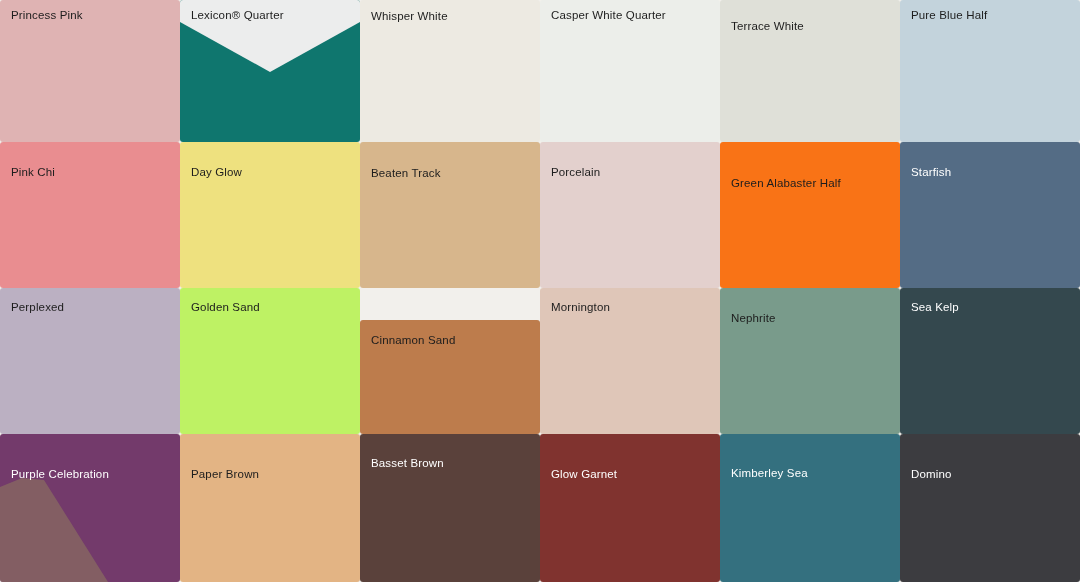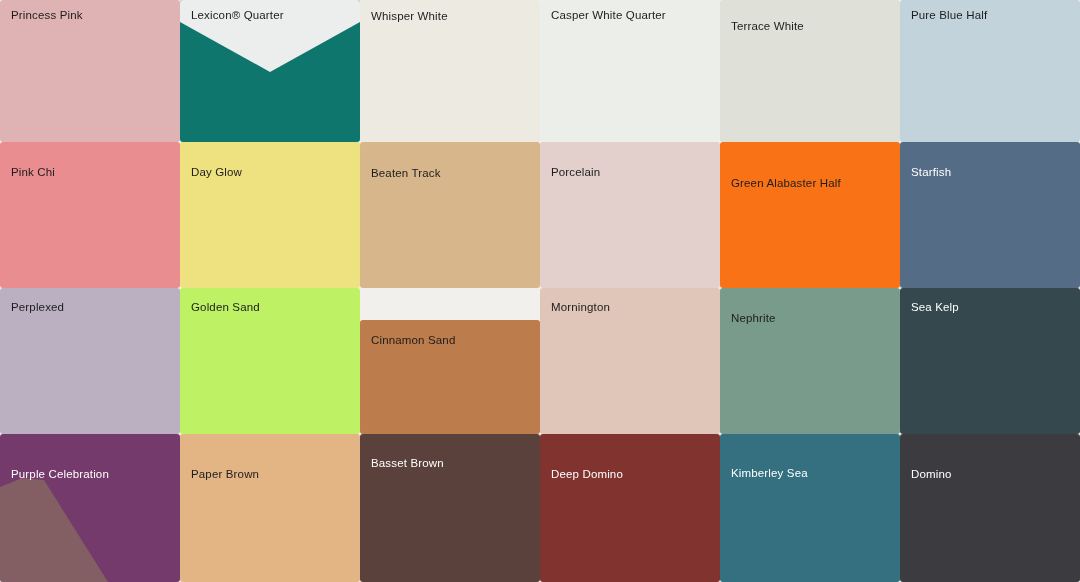--- a/index.html
+++ b/index.html
@@ -133,21 +133,21 @@
       </svg>
       <span class="swatch-label">Purple Celebration</span>
     </div>
     <div class="swatch row-4 col-2" style="background: rgb(227, 180, 132);">
       <span class="swatch-label">Paper Brown</span>
     </div>
     <div class="swatch row-4 col-3 dark" style="background: rgb(90, 65, 59);">
       <span class="swatch-label">Basset Brown</span>
     </div>
     <div class="swatch row-4 col-4 dark" style="background: rgb(128, 51, 47);">
-      <span class="swatch-label">Deep Domino</span>
+      <span class="swatch-label">Glow Garnet</span>
     </div>
     <div class="swatch row-4 col-5 dark" style="background: rgb(52, 112, 127);">
       <span class="swatch-label">Kimberley Sea</span>
     </div>
     <div class="swatch row-4 col-6 dark" style="background: rgb(60, 60, 64);">
       <span class="swatch-label">Domino</span>
     </div>
   </div>
 
 </body></html>

